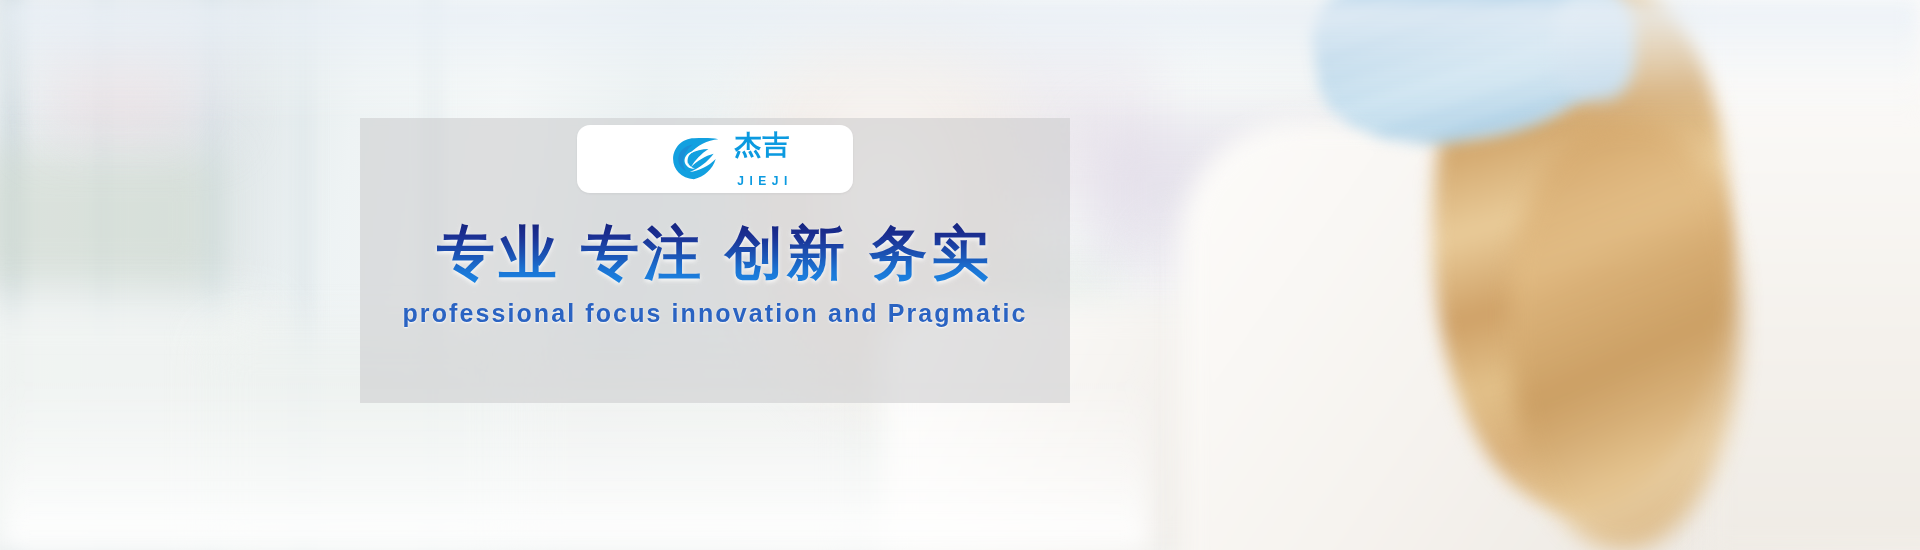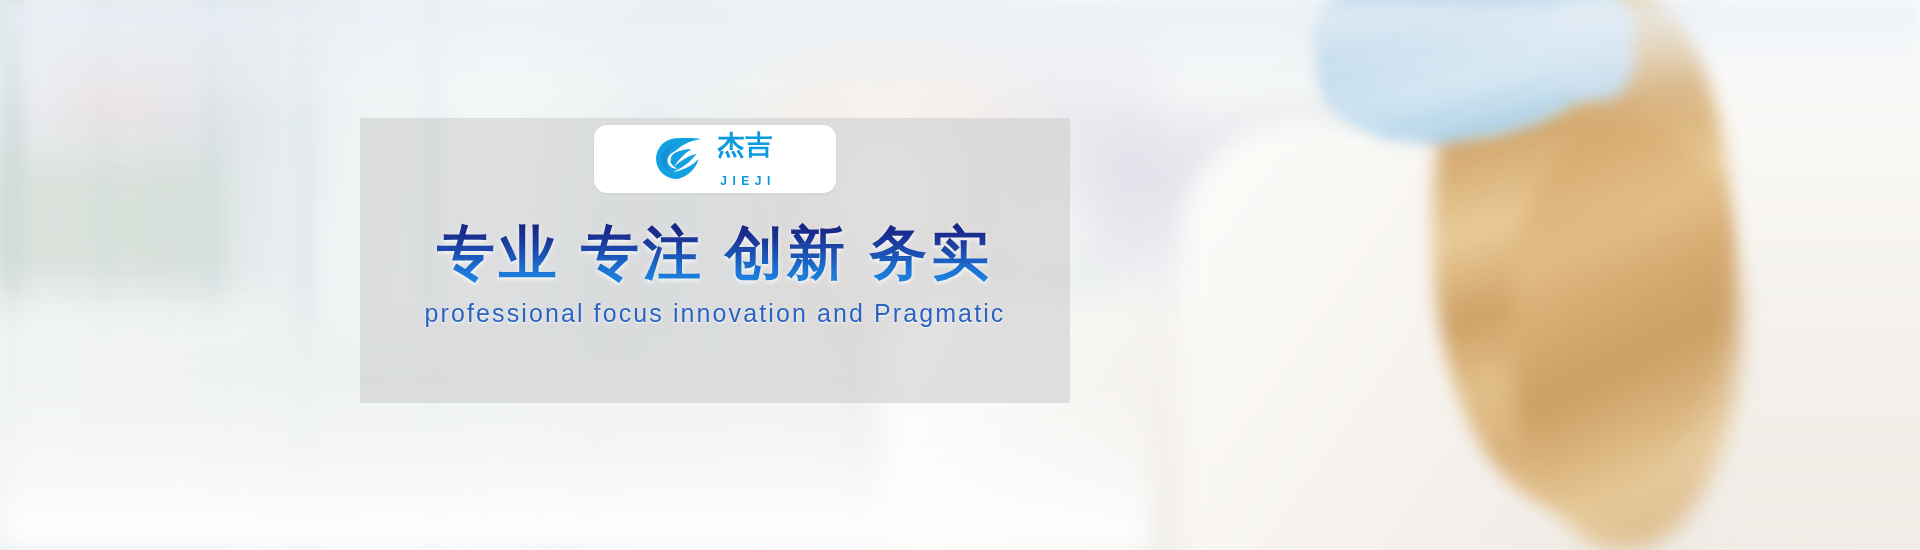--- a/index.html
+++ b/index.html
@@ -246,20 +246,21 @@
     margin-top: 7px;
     width: 242px;
     height: 68px;
     background: #ffffff;
     border-radius: 13px;
     display: flex;
     align-items: center;
     justify-content: center;
     gap: 9px;
     box-shadow: 0 1px 3px rgba(0,0,0,0.06);
+    padding-left: 34px;
   }
   .logo-mark {
     width: 52px;
     height: 52px;
     flex: 0 0 auto;
     display: block;
   }
   .logo-wordmark {
     display: flex;
     flex-direction: column;
@@ -305,21 +306,21 @@
     color: transparent;
     -webkit-text-fill-color: transparent;
     filter: drop-shadow(0 2px 2px rgba(255,255,255,0.85));
   }
 
   
   .subhead {
     margin-top: 14px;
     font-family: "Liberation Sans", sans-serif;
     font-size: 25px;
-    font-weight: 400;
+    font-weight: 700;
     letter-spacing: 2.1px;
     color: #2a63c2;
     white-space: nowrap;
     text-shadow: 0 1px 2px rgba(255,255,255,0.9);
   }
 </style>
 </head>
 <body>
 
 <div id="banner">

